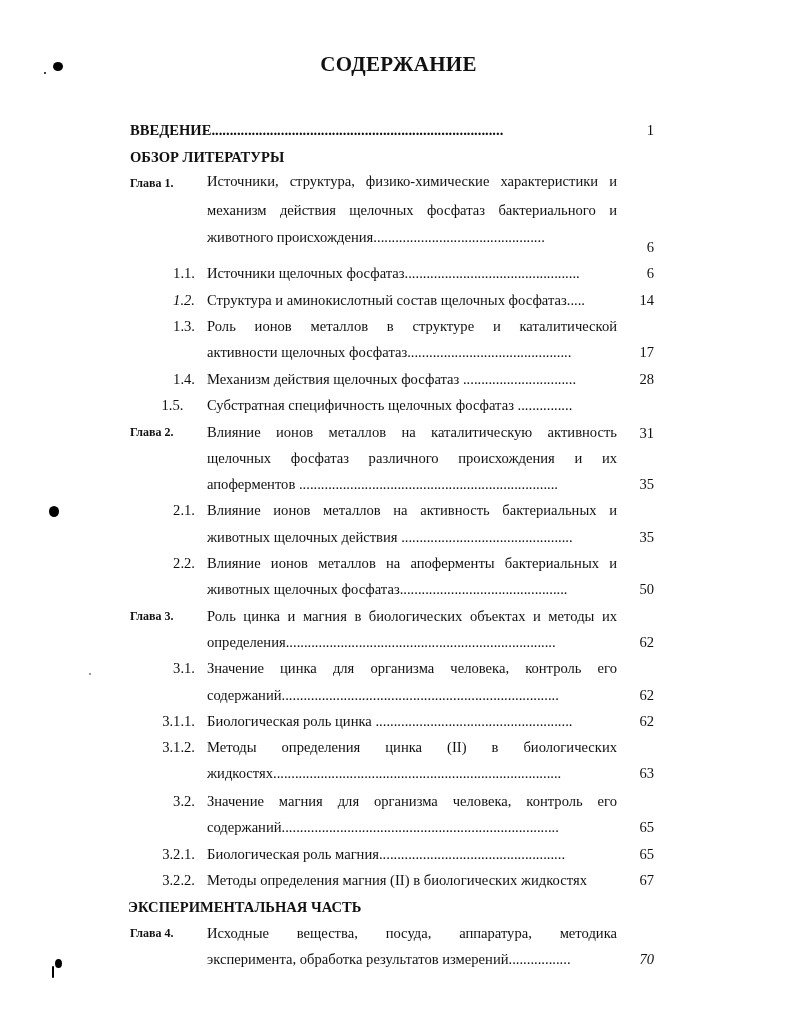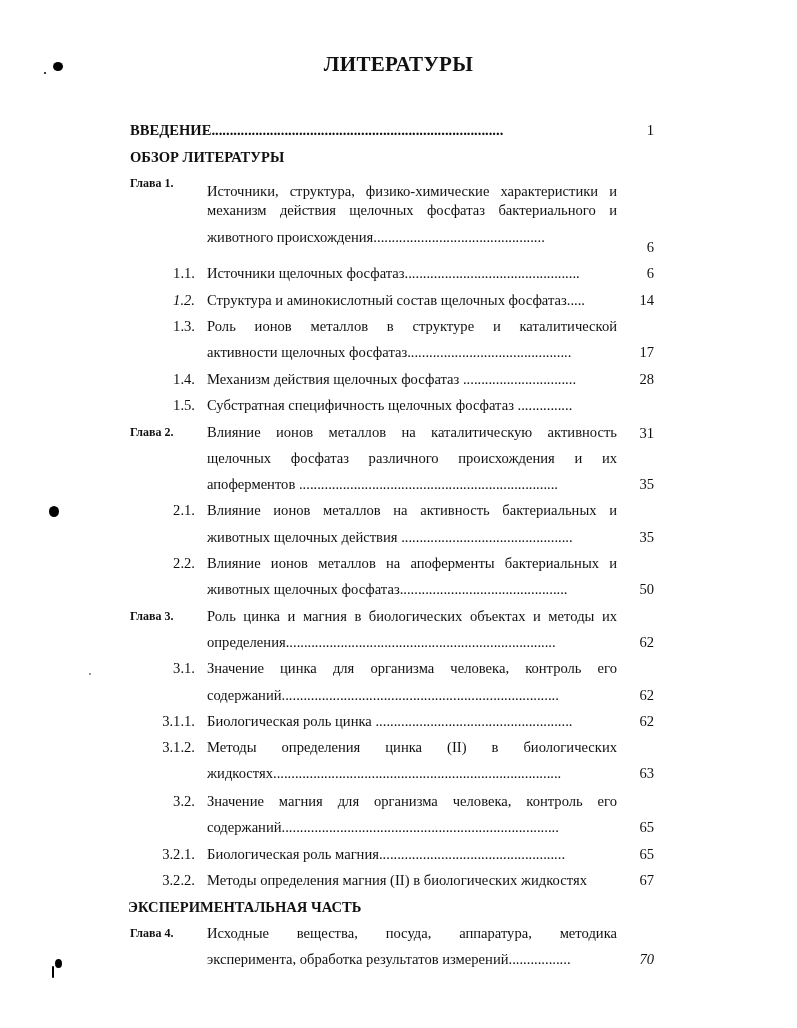--- a/index.html
+++ b/index.html
@@ -14,29 +14,29 @@
   .txt { position: absolute; left: 207px; width: 410px; font-size: 14.6px; line-height: 18px;
          white-space: nowrap; overflow: hidden; }
   .just { text-align: justify; text-align-last: justify; }
   .page { position: absolute; left: 620px; width: 34px; text-align: right; font-size: 14.6px; line-height: 18px; }
   .blot { position: absolute; background: #000; border-radius: 50%; }
 </style>
 </head>
 <body>
 
 <div>
-  <div class="title">ЛИТЕРАТУРЫ</div>
+  <div class="title">СОДЕРЖАНИЕ</div>
 
   <div class="line bold" style="left:130px;top:121px;">ВВЕДЕНИЕ................................................................................</div>
   <div class="page" style="top:121px;">1</div>
 
   <div class="line bold" style="left:130px;top:148px;">ОБЗОР ЛИТЕРАТУРЫ</div>
 
   <div class="lbl bold" style="left:130px;top:174px;">Глава 1.</div>
-  <div class="txt just" style="top:182px;">Источники, структура, физико-химические характеристики и</div>
+  <div class="txt just" style="top:172px;">Источники, структура, физико-химические характеристики и</div>
   <div class="txt just" style="top:201px;">механизм  действия щелочных фосфатаз бактериального и</div>
   <div class="txt" style="top:228px;">животного происхождения...............................................</div>
   <div class="page" style="top:238px;">6</div>
 
   <div class="num-r" style="left:150px;width:45px;top:264px;">1.1.</div>
   <div class="txt" style="top:264px;">Источники щелочных фосфатаз................................................</div>
   <div class="page" style="top:264px;">6</div>
 
   <div class="num-r" style="left:150px;width:45px;top:291px;font-style:italic;">1.2.</div>
   <div class="txt" style="top:291px;">Структура и аминокислотный состав щелочных фосфатаз.....</div>
@@ -44,21 +44,21 @@
 
   <div class="num-r" style="left:150px;width:45px;top:317px;">1.3.</div>
   <div class="txt just" style="top:317px;">Роль ионов металлов в структуре и каталитической</div>
   <div class="txt" style="top:343px;">активности щелочных фосфатаз.............................................</div>
   <div class="page" style="top:343px;">17</div>
 
   <div class="num-r" style="left:150px;width:45px;top:370px;">1.4.</div>
   <div class="txt" style="top:370px;">Механизм действия щелочных фосфатаз ...............................</div>
   <div class="page" style="top:370px;">28</div>
 
-  <div class="num-r" style="left:150px;width:45px;top:396px;">1.5.</div>
+  <div class="num-r" style="left:150px;width:45px;top:396px;text-align:center;">1.5.</div>
   <div class="txt" style="top:396px;">Субстратная специфичность щелочных фосфатаз ...............</div>
   <div class="page" style="top:396px;margin-top:28px;">31</div>
 
   <div class="lbl bold" style="left:130px;top:423px;">Глава 2.</div>
   <div class="txt just" style="top:423px;">Влияние ионов металлов на каталитическую активность</div>
   <div class="txt just" style="top:449px;">щелочных фосфатаз различного происхождения и их</div>
   <div class="txt" style="top:475px;">апоферментов .......................................................................</div>
   <div class="page" style="top:475px;">35</div>
 
   <div class="num-r" style="left:150px;width:45px;top:501px;">2.1.</div>

